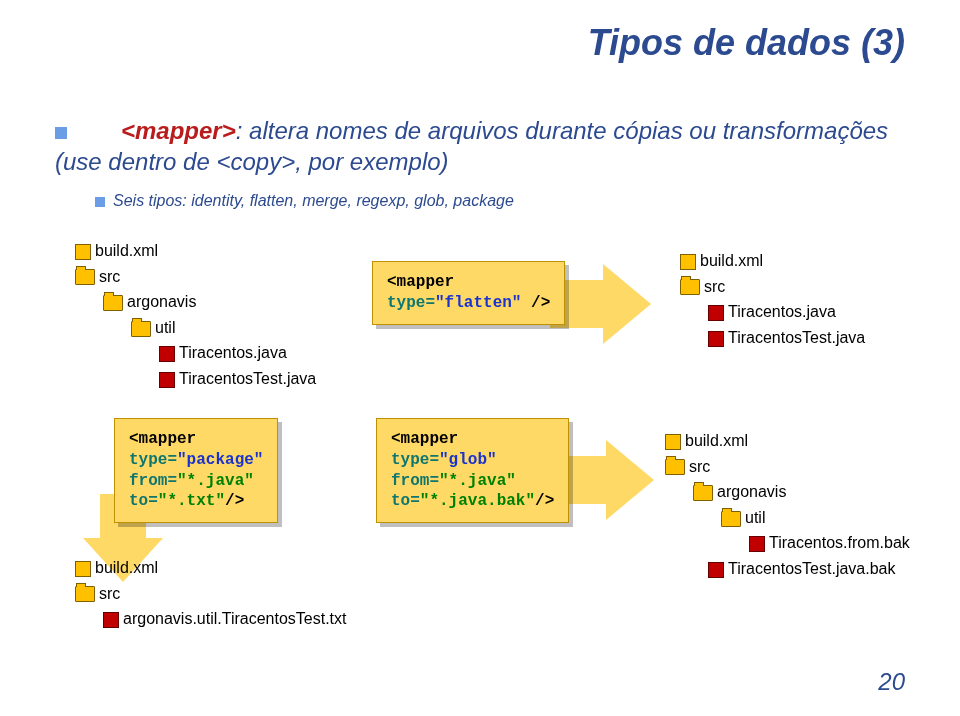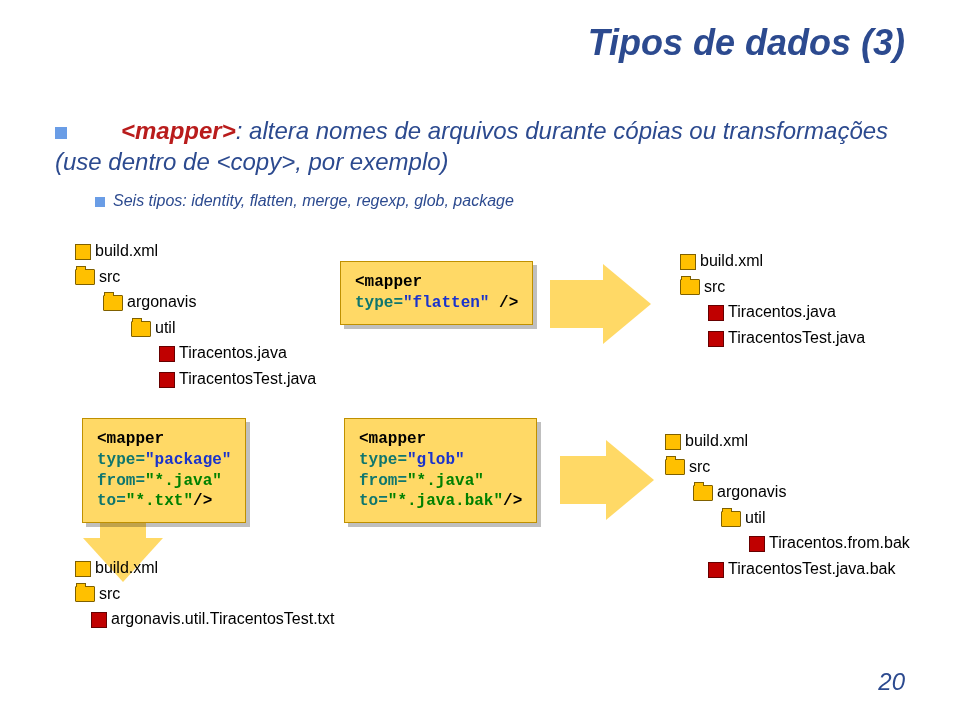--- a/index.html
+++ b/index.html
@@ -151,20 +151,21 @@
     position: absolute;
     bottom: 20px;
     right: 55px;
     font-size: 24px;
     color: #2c4a8f;
     font-style: italic;
     margin-top: 17px;
   }
   .drop-shadow {
     box-shadow: 4px 4px 0 rgba(0,0,0,0.25);
+    margin-left: 32px;
   }
 </style>
 </head>
 <body>
 
 <div class="title">Tipos de dados (3)</div>
 
 <div class="bullet-main">
   <span class="bullet-sq"></span><span class="red-bold">&lt;mapper&gt;</span><span>: altera nomes de arquivos durante cópias ou transformações (use dentro de &lt;copy&gt;, por exemplo)</span>
 </div>
@@ -213,21 +214,21 @@
 <div class="code-box drop-shadow" style="top:418px; left:344px;">
   <div><span>&lt;mapper</span></div>
   <div><span class="kw-red">   type=</span><span class="kw-blue">"glob"</span></div>
   <div><span class="kw-red">   from=</span><span class="kw-green">"*.java"</span></div>
   <div><span class="kw-red">   to=</span><span class="kw-green">"*.java.bak"</span><span>/&gt;</span></div>
 </div>
 
 <div class="file-tree" style="top:555px; left:75px;">
   <div><span class="file-yellow"></span><span>build.xml</span></div>
   <div><span class="folder-icon"></span><span>src</span></div>
-  <div style="margin-left:16px;"><span class="file-red"></span><span>argonavis.util.TiracentosTest.txt</span></div>
+  <div style="margin-left:28px;"><span class="file-red"></span><span>argonavis.util.TiracentosTest.txt</span></div>
 </div>
 
 <div class="file-tree" style="top:428px; left:665px;">
   <div><span class="file-yellow"></span><span>build.xml</span></div>
   <div><span class="folder-icon"></span><span>src</span></div>
   <div style="margin-left:28px;"><span class="folder-icon"></span><span>argonavis</span></div>
   <div style="margin-left:56px;"><span class="folder-icon"></span><span>util</span></div>
   <div style="margin-left:84px;"><span class="file-red"></span><span>Tiracentos.from.bak</span></div>
   <div style="margin-left:43px;"><span class="file-red"></span><span>TiracentosTest.java.bak</span></div>
 </div>

